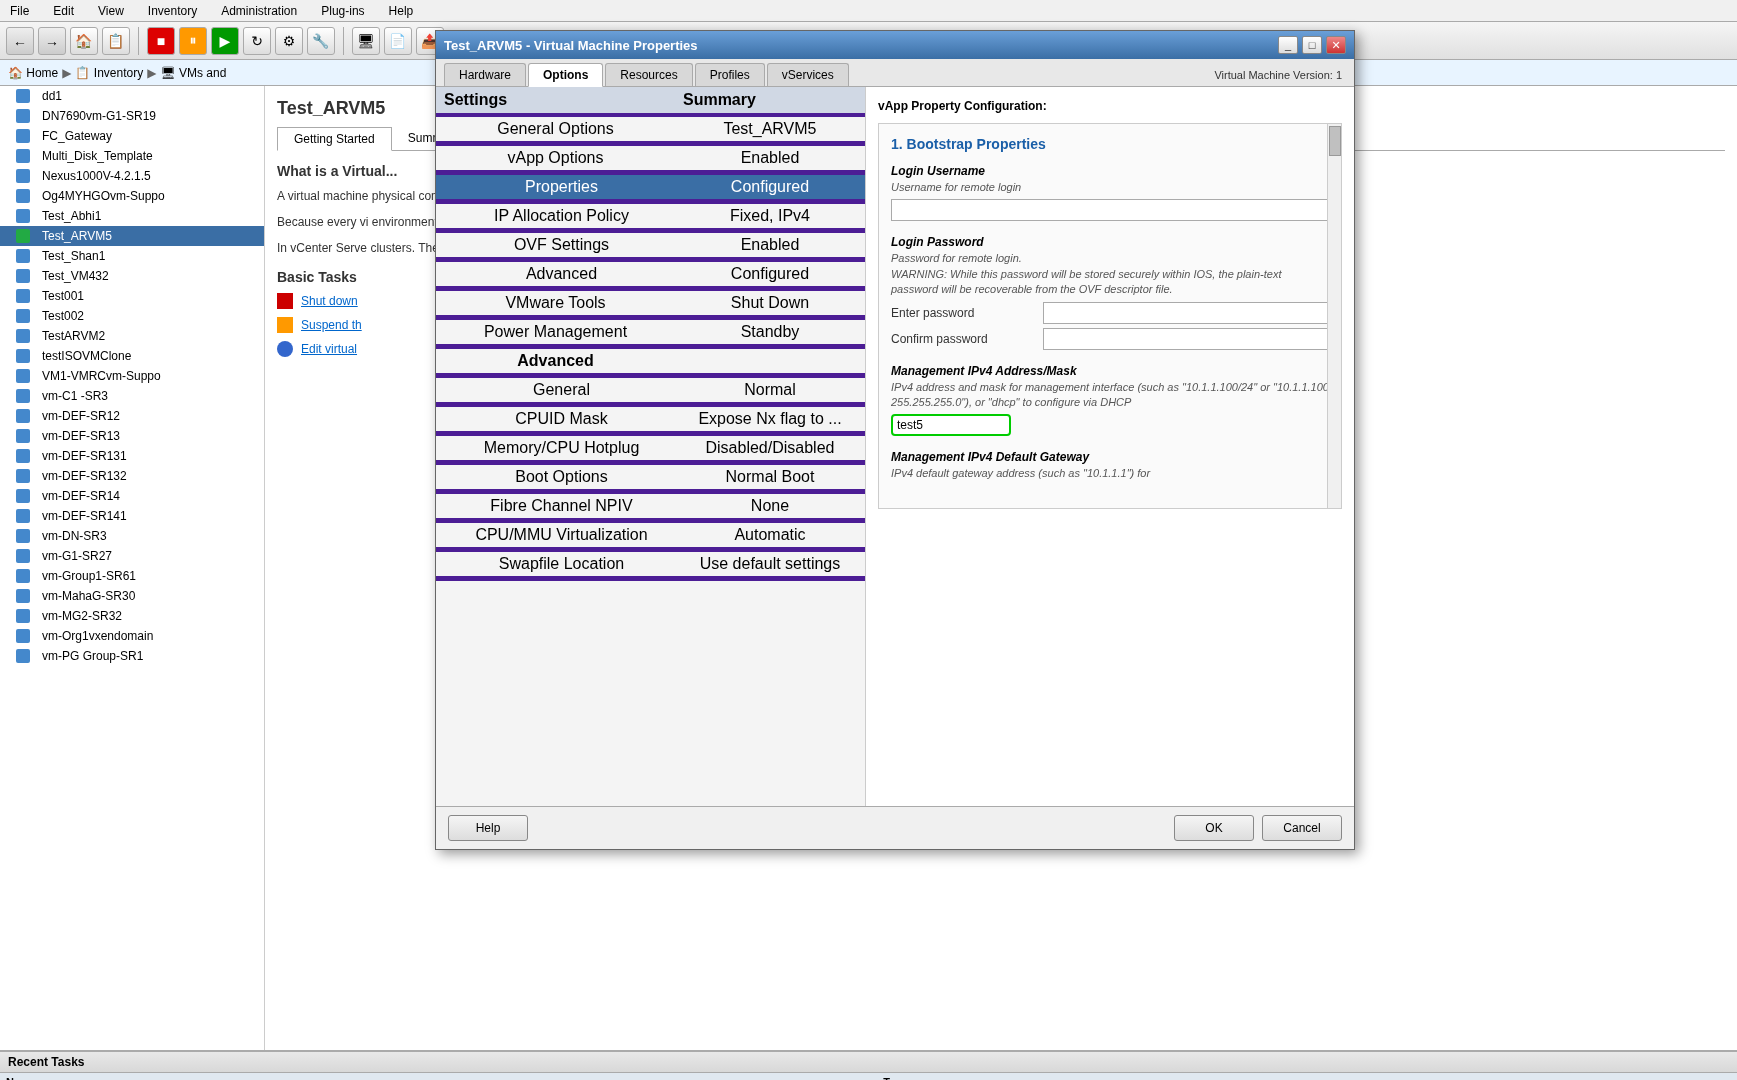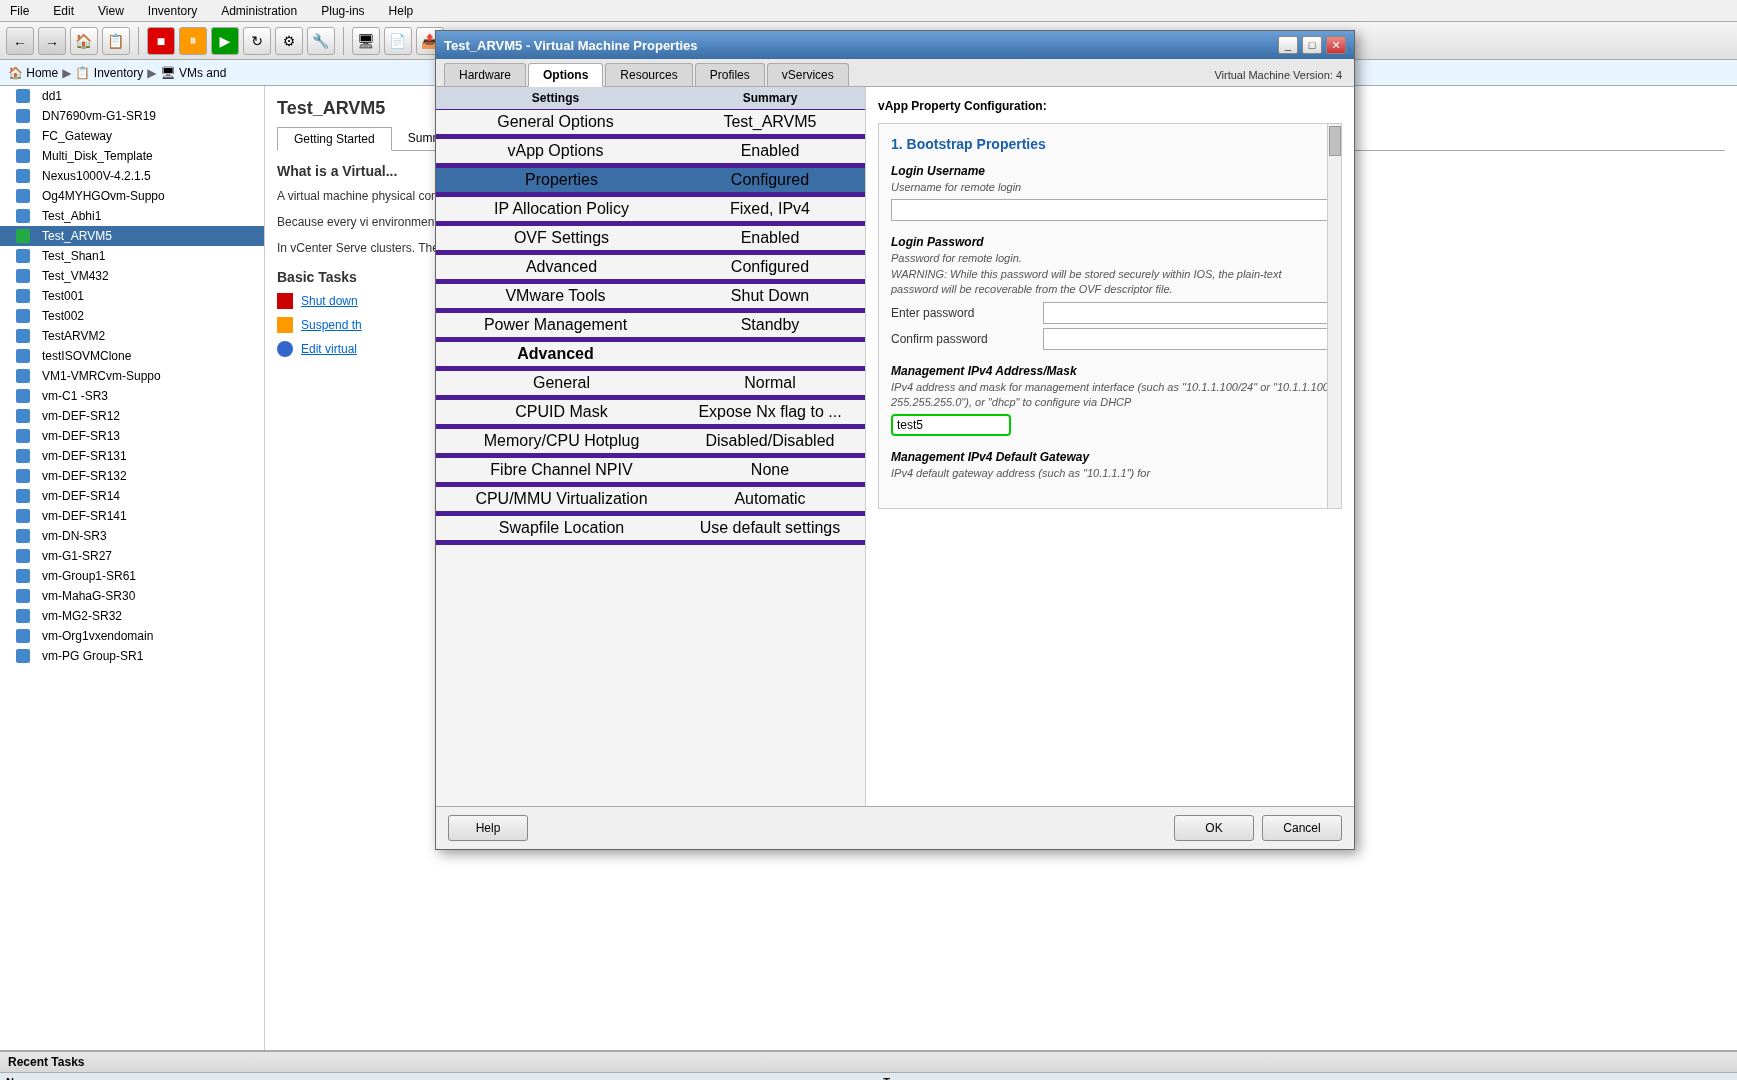--- a/index.html
+++ b/index.html
@@ -177,33 +177,33 @@
       overflow-y: auto;
       flex-shrink: 0;
     }
     .settings-table {
       width: 100%;
       border-collapse: collapse;
     }
     .settings-table th {
       background: #d0d8e4;
       padding: 4px 8px;
-      text-align: center;
+      text-align: left;
       font-weight: bold;
-      border-bottom: 1px solid #4c1d95;
-      font-size: 12px;
+      border-bottom: 4px solid #4c1d95;
+      font-size: 16px;
     }
     .settings-table td {
       padding: 3px 8px;
       border-bottom: 5px solid #4c1d95;
       font-size: 16px;
       vertical-align: middle;
       text-align: center;
     }
-    .settings-table tr.selected td { background: #3a6ea5; color: #000000; }
+    .settings-table tr.selected td { background: #3a6ea5; color: #ffffff; }
     .settings-row-indent { padding-left: 20px !important; }
 
     
     #right-panel {
       flex: 1;
       padding: 12px;
       overflow-y: auto;
       background: #fff;
     }
     .section-title {
@@ -582,21 +582,21 @@
         <div class="dialog-ctrl-btn close-btn">✕</div>
       </div>
     </div>
 
     <div id="dialog-tabs">
       <div class="dialog-tab">Hardware</div>
       <div class="dialog-tab active">Options</div>
       <div class="dialog-tab">Resources</div>
       <div class="dialog-tab">Profiles</div>
       <div class="dialog-tab">vServices</div>
-      <div class="version-label">Virtual Machine Version: 4</div>
+      <div class="version-label">Virtual Machine Version: 1</div>
     </div>
 
     <div id="dialog-body">
 
       <div id="settings-list">
         <table class="settings-table">
           <thead>
             <tr>
               <th>Settings</th>
               <th>Summary</th>
@@ -643,20 +643,24 @@
               <td class="settings-row-indent">General</td>
               <td>Normal</td>
             </tr>
             <tr>
               <td class="settings-row-indent">CPUID Mask</td>
               <td>Expose Nx flag to ...</td>
             </tr>
             <tr>
               <td class="settings-row-indent">Memory/CPU Hotplug</td>
               <td>Disabled/Disabled</td>
+            </tr>
+            <tr>
+              <td class="settings-row-indent">Boot Options</td>
+              <td>Normal Boot</td>
             </tr>
             <tr>
               <td class="settings-row-indent">Fibre Channel NPIV</td>
               <td>None</td>
             </tr>
             <tr>
               <td class="settings-row-indent">CPU/MMU Virtualization</td>
               <td>Automatic</td>
             </tr>
             <tr>

